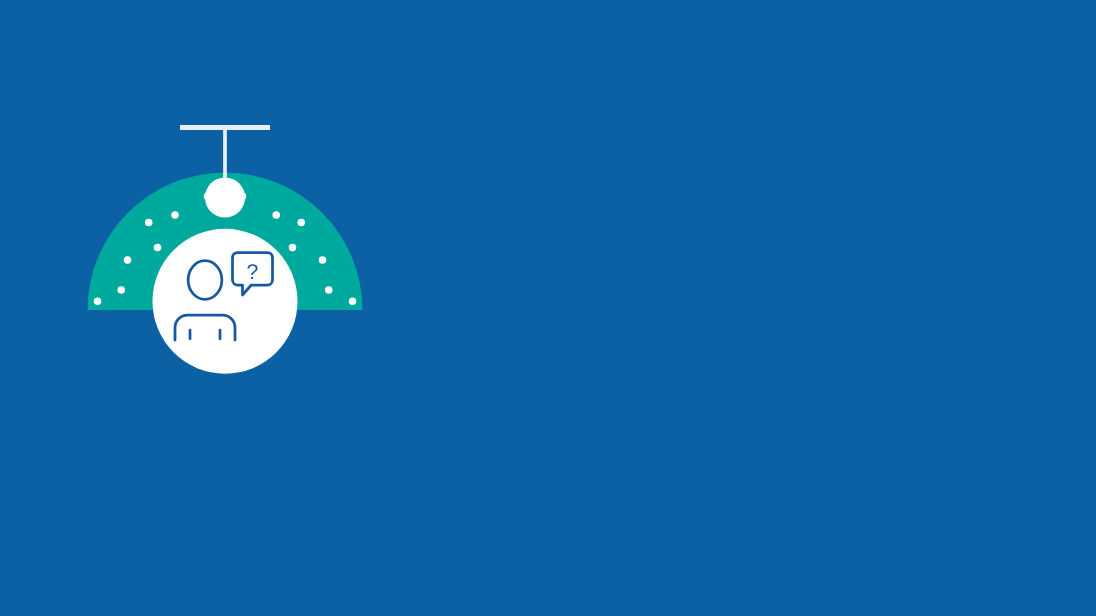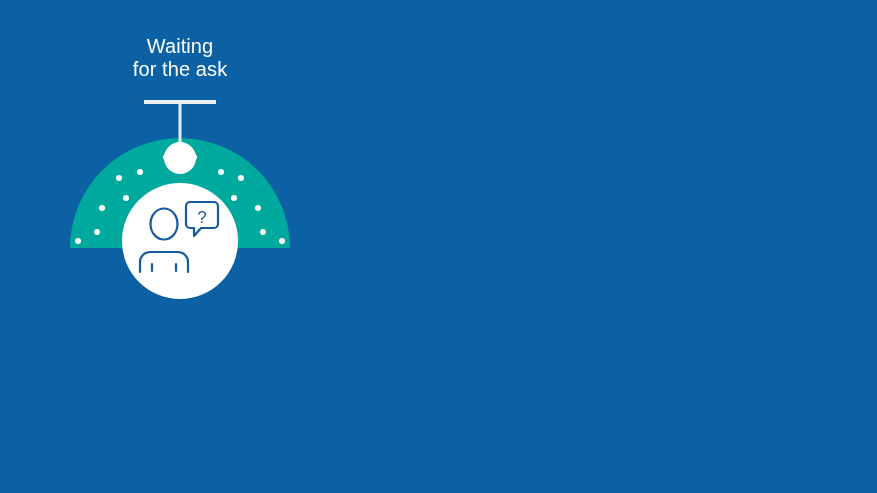--- a/index.html
+++ b/index.html
@@ -87,16 +87,14 @@
       <line x1="176" y1="264" x2="176" y2="271"></line>
     </g>
 
     <g fill="none" stroke="#17599e" stroke-width="2.2" stroke-linecap="round" stroke-linejoin="round">
       <path d="M 190 202 h 24 a 4 4 0 0 1 4 4 v 18 a 4 4 0 0 1 -4 4 h -13
                l -7 8 v -8 h -4 a 4 4 0 0 1 -4 -4 v -18 a 4 4 0 0 1 4 -4 z"></path>
       <text x="202" y="223" text-anchor="middle" font-family="Liberation Sans, sans-serif" font-size="17" fill="#17599e" stroke="none">?</text>
     </g>
   </svg>
 
-  <div id="caption">Waiting
-for the ask</div>
 
 </div>
 
 </body></html>

